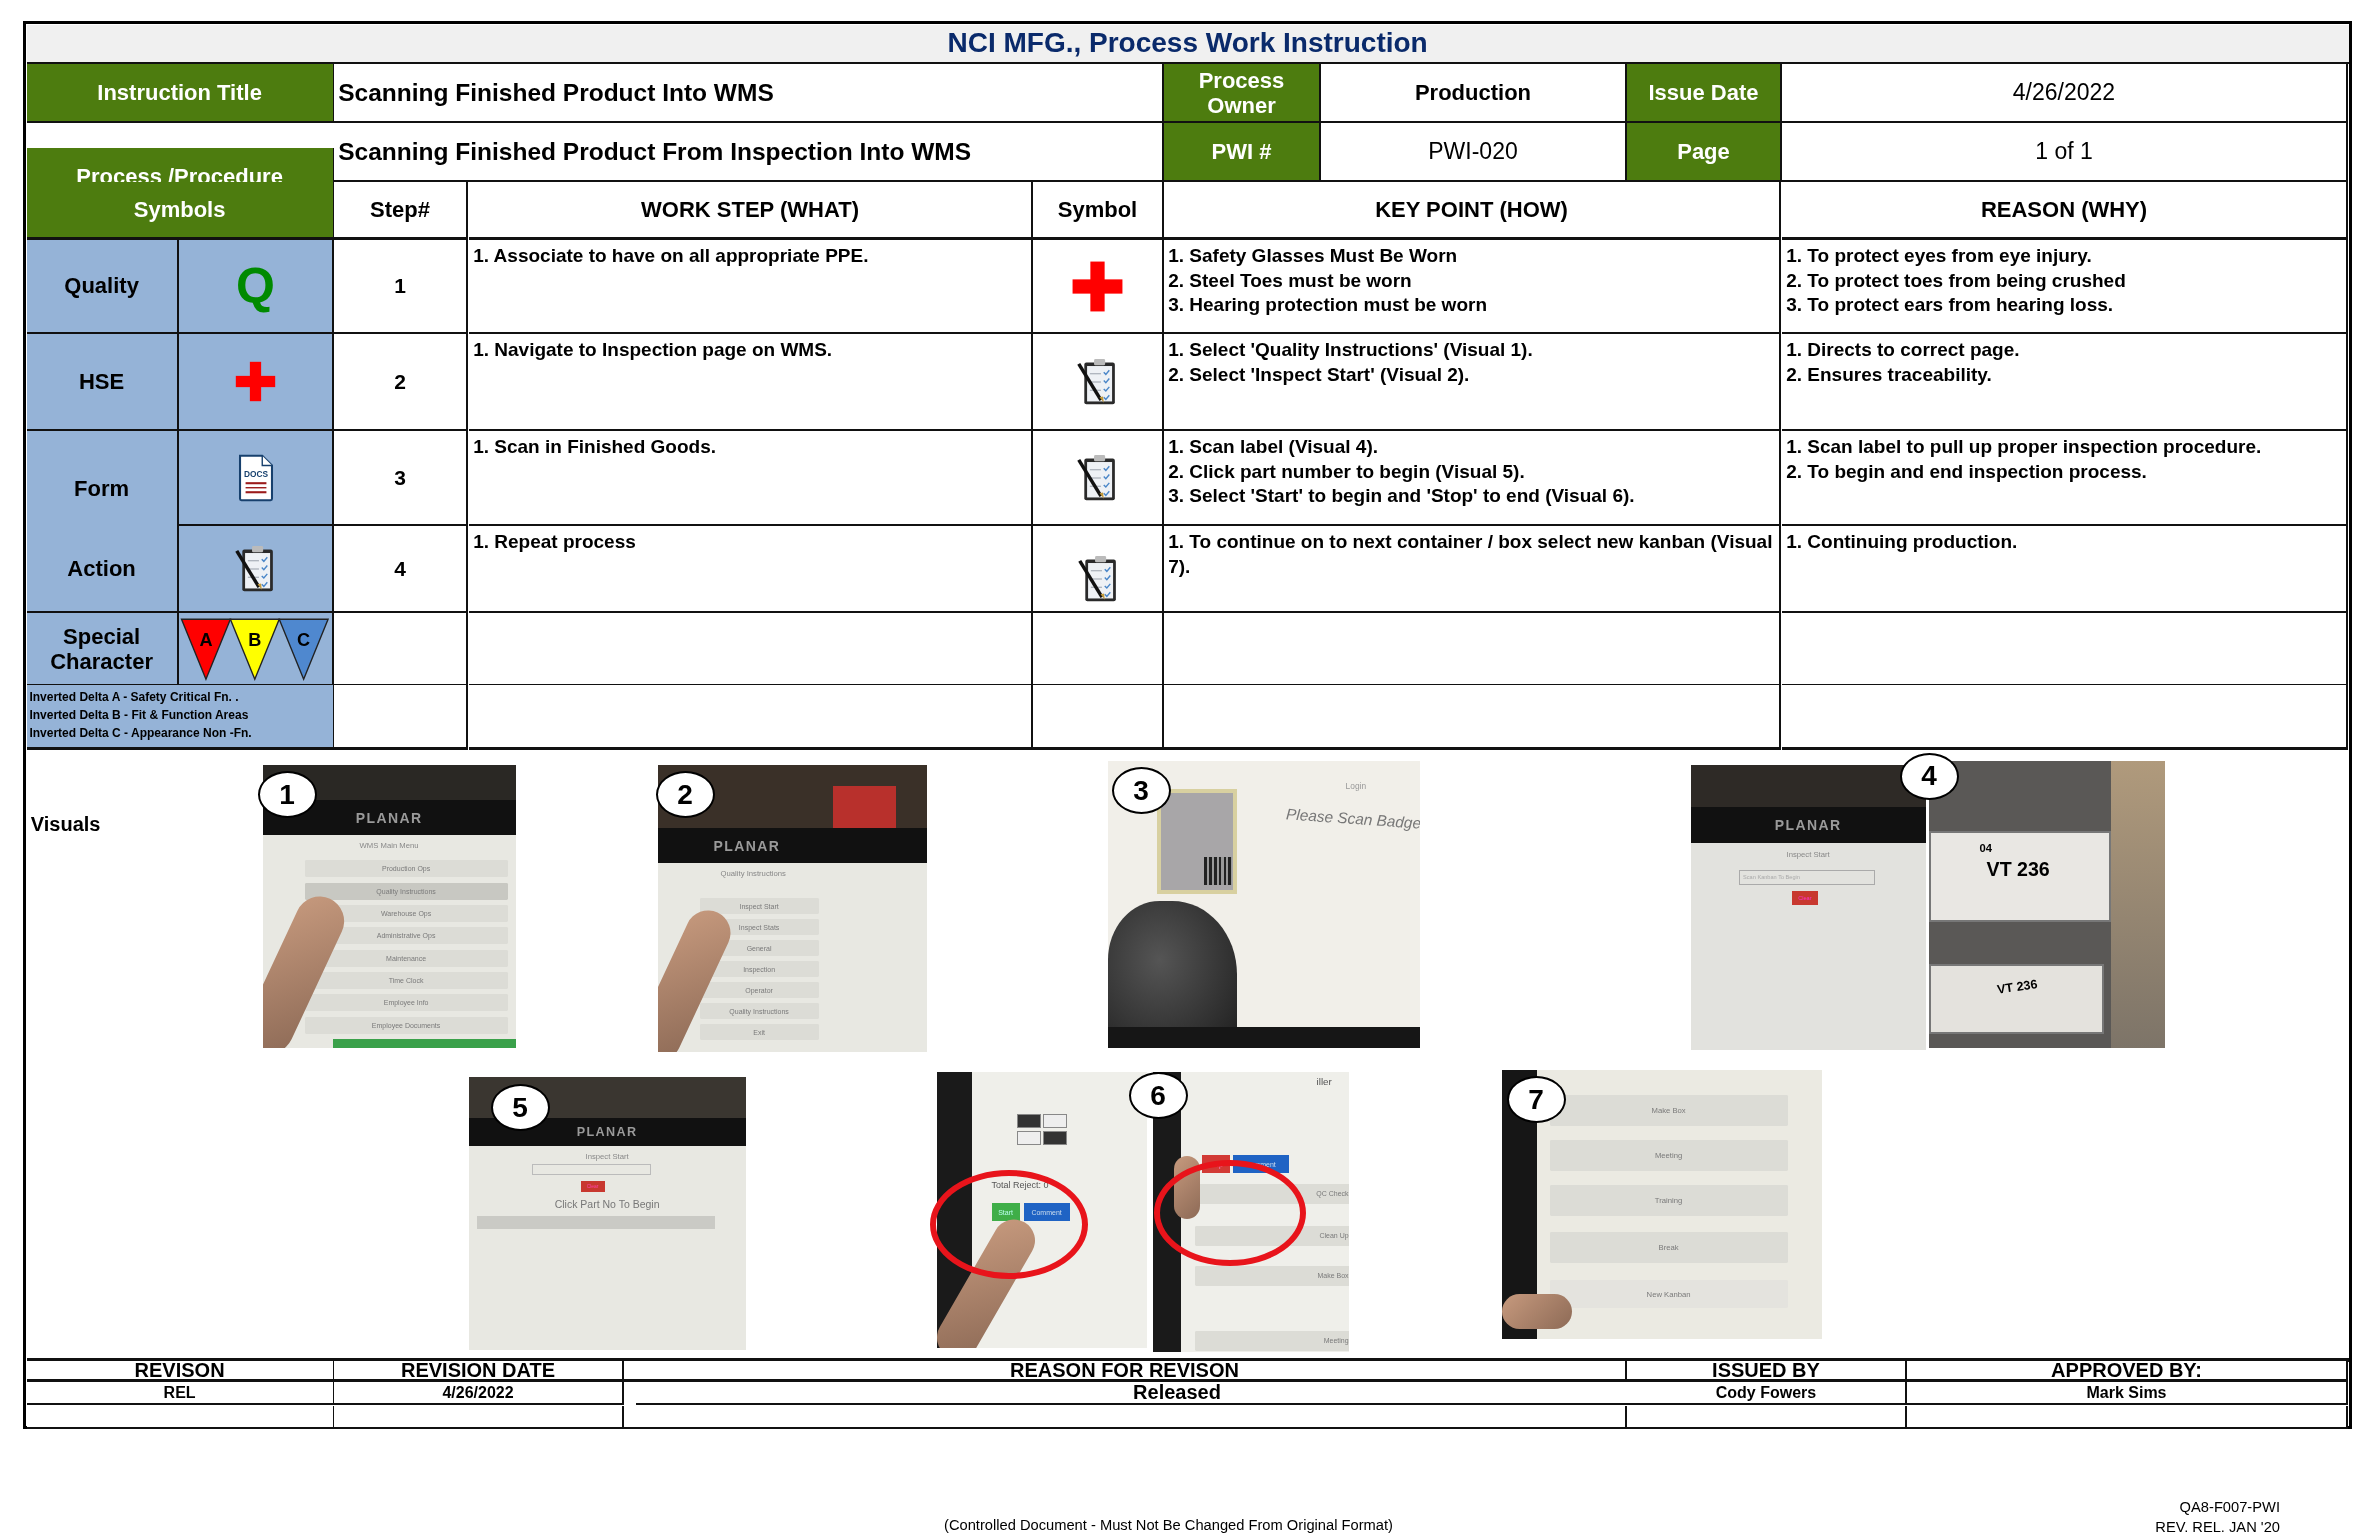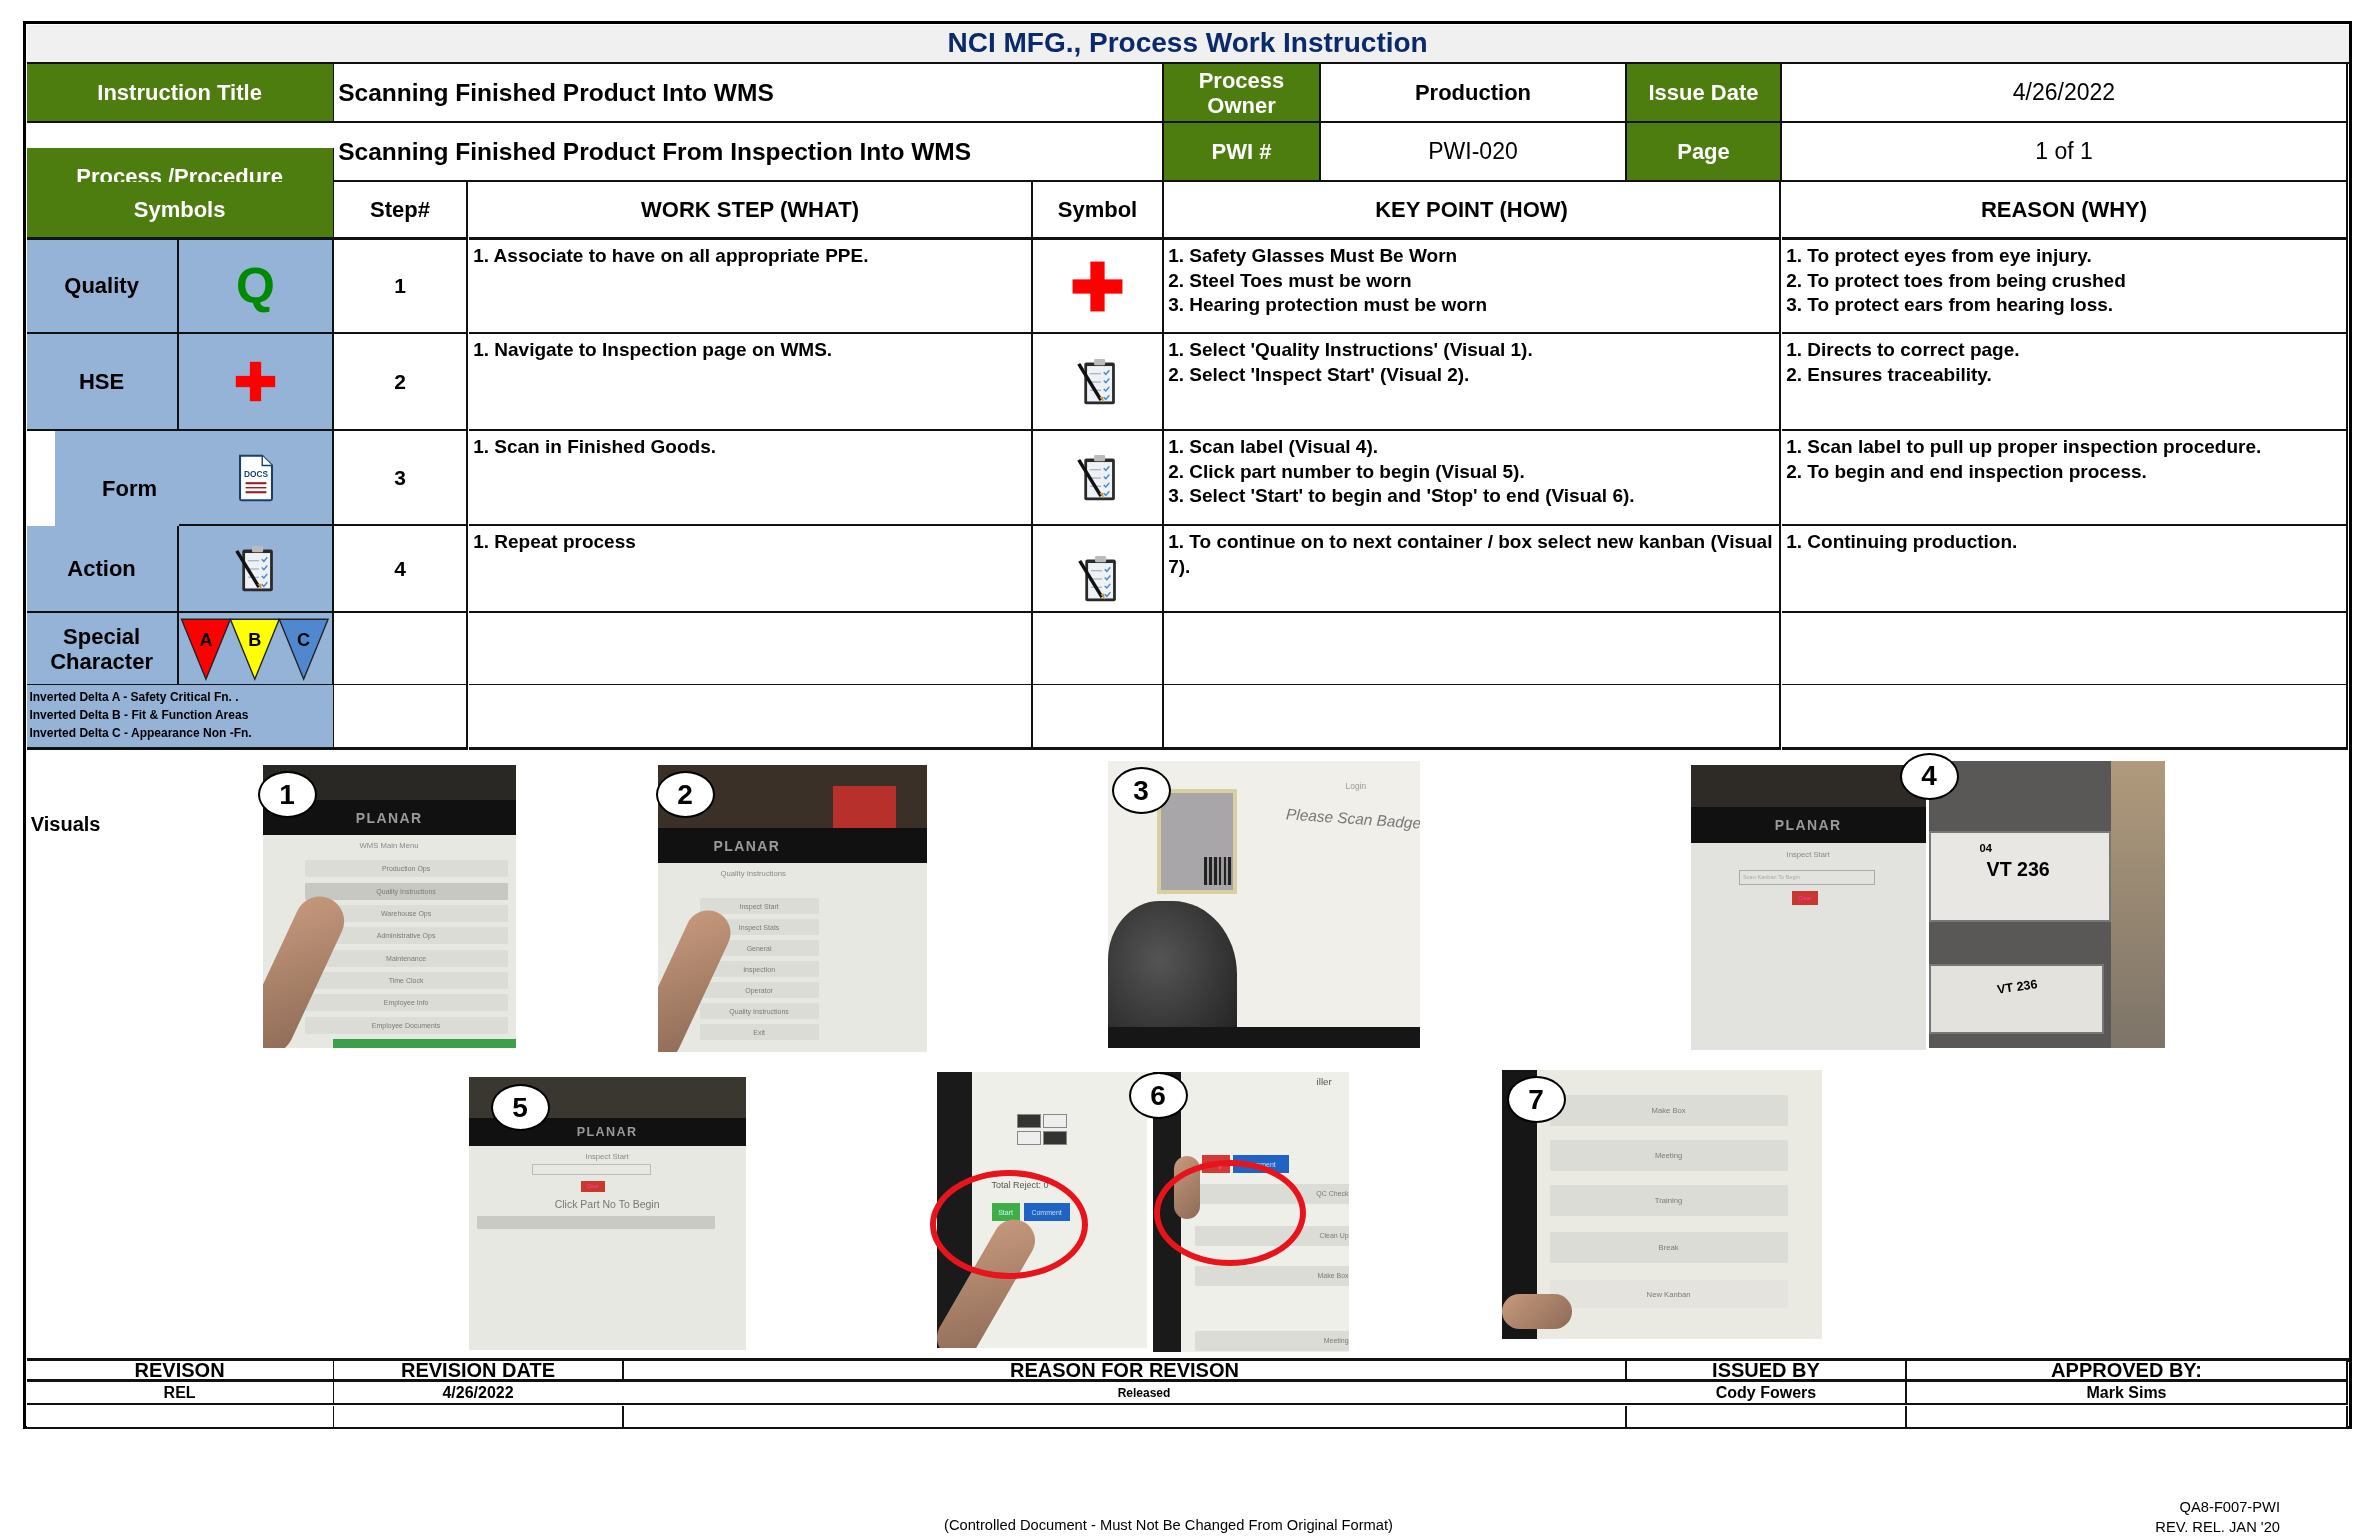--- a/index.html
+++ b/index.html
@@ -68,21 +68,21 @@
 </div>
 
 <div class="cell lblue center hdr" style="left:26.6px;top:334px;width:152px;height:97px;">HSE</div>
 <div class="cell lblue center" style="left:179px;top:334px;width:155px;height:97px;">
   <svg width="45" height="45" viewBox="0 0 64 64">
       <rect x="24" y="4" width="16" height="56" fill="#ff0000"></rect>
       <rect x="4" y="24" width="56" height="16" fill="#ff0000"></rect>
     </svg>
 </div>
 
-<div class="cell lblue center hdr" style="left:26.6px;top:431px;width:152px;height:118px;margin-left:28px;">Form</div>
+<div class="cell lblue center hdr" style="left:26.6px;top:431px;width:152px;height:118px;">Form</div>
 <div class="cell lblue center" style="left:179px;top:431px;width:155px;height:95px;">
   <svg width="38" height="50" viewBox="0 0 54 72">
     <path d="M4 4 H36 L50 18 V66 Q50 68 48 68 H6 Q4 68 4 66 Z" fill="#fff" stroke="#17406d" stroke-width="3"></path>
     <path d="M36 4 V18 H50" fill="#fff" stroke="#17406d" stroke-width="2"></path>
     <text x="27" y="35" text-anchor="middle" font-family="Liberation Sans, sans-serif" font-weight="bold" font-size="12" fill="#17406d">DOCS</text>
     <rect x="12" y="42" width="30" height="3" fill="#9b1b1b"></rect>
       <rect x="12" y="49" width="30" height="2" fill="#9b1b1b"></rect>
       <rect x="12" y="55" width="30" height="3" fill="#9b1b1b"></rect>
   </svg>
 </div>
@@ -385,21 +385,21 @@
 <div class="rev">
   <div class="abs" style="left:26.6px;top:1358px;width:2322px;height:3.5px;background:#111;"></div>
   <div class="cell white" style="left:26.6px;top:1361px;width:308px;height:21px;font-size:20px;border-bottom-width:3.5px;">REVISON</div>
   <div class="cell white" style="left:334px;top:1361px;width:290px;height:21px;font-size:20px;border-bottom-width:3.5px;">REVISION DATE</div>
   <div class="cell white" style="left:624px;top:1361px;width:1003px;height:21px;font-size:20px;border-bottom-width:3.5px;">REASON FOR REVISON</div>
   <div class="cell white" style="left:1627px;top:1361px;width:280px;height:21px;font-size:20px;border-bottom-width:3.5px;">ISSUED BY</div>
   <div class="cell white" style="left:1907px;top:1361px;width:441px;height:21px;font-size:20px;border-bottom-width:3.5px;">APPROVED BY:</div>
 
   <div class="cell white" style="left:26.6px;top:1382px;width:308px;height:23px;font-size:16px;">REL</div>
   <div class="cell white" style="left:334px;top:1382px;width:290px;height:23px;font-size:16px;">4/26/2022</div>
-  <div class="cell white" style="left:603px;top:1382px;width:1084px;height:23px;font-size:12px;">Released</div>
+  <div class="cell white" style="left:636px;top:1382px;width:1084px;height:23px;font-size:20px;">Released</div>
   <div class="cell white" style="left:1627px;top:1382px;width:280px;height:23px;font-size:16px;">Cody Fowers</div>
   <div class="cell white" style="left:1907px;top:1382px;width:441px;height:23px;font-size:16px;">Mark Sims</div>
 
   <div class="cell white" style="left:26.6px;top:1406px;width:308px;height:23px;"></div>
   <div class="cell white" style="left:334px;top:1406px;width:290px;height:23px;"></div>
   <div class="cell white" style="left:624px;top:1406px;width:1003px;height:23px;"></div>
   <div class="cell white" style="left:1627px;top:1406px;width:280px;height:23px;"></div>
   <div class="cell white" style="left:1907px;top:1406px;width:441px;height:23px;"></div>
 </div>
 

